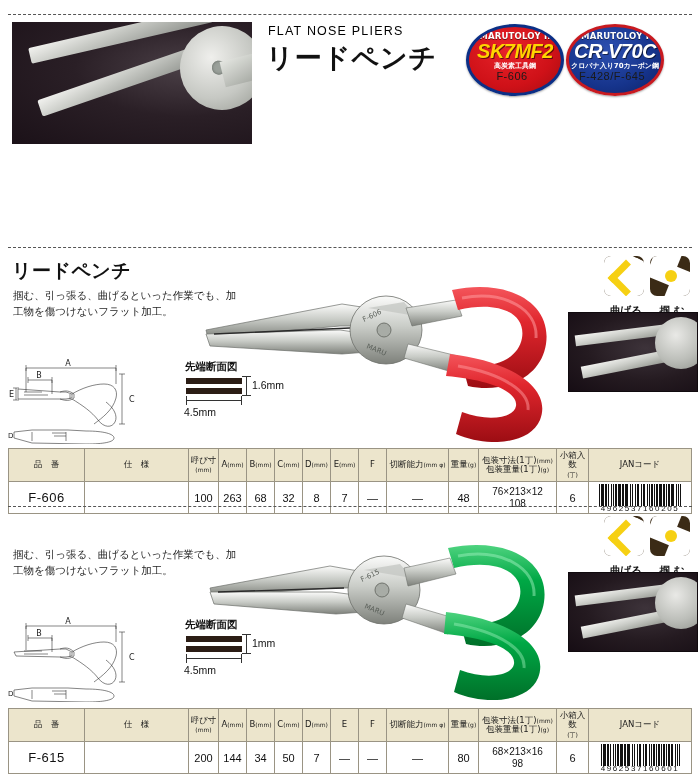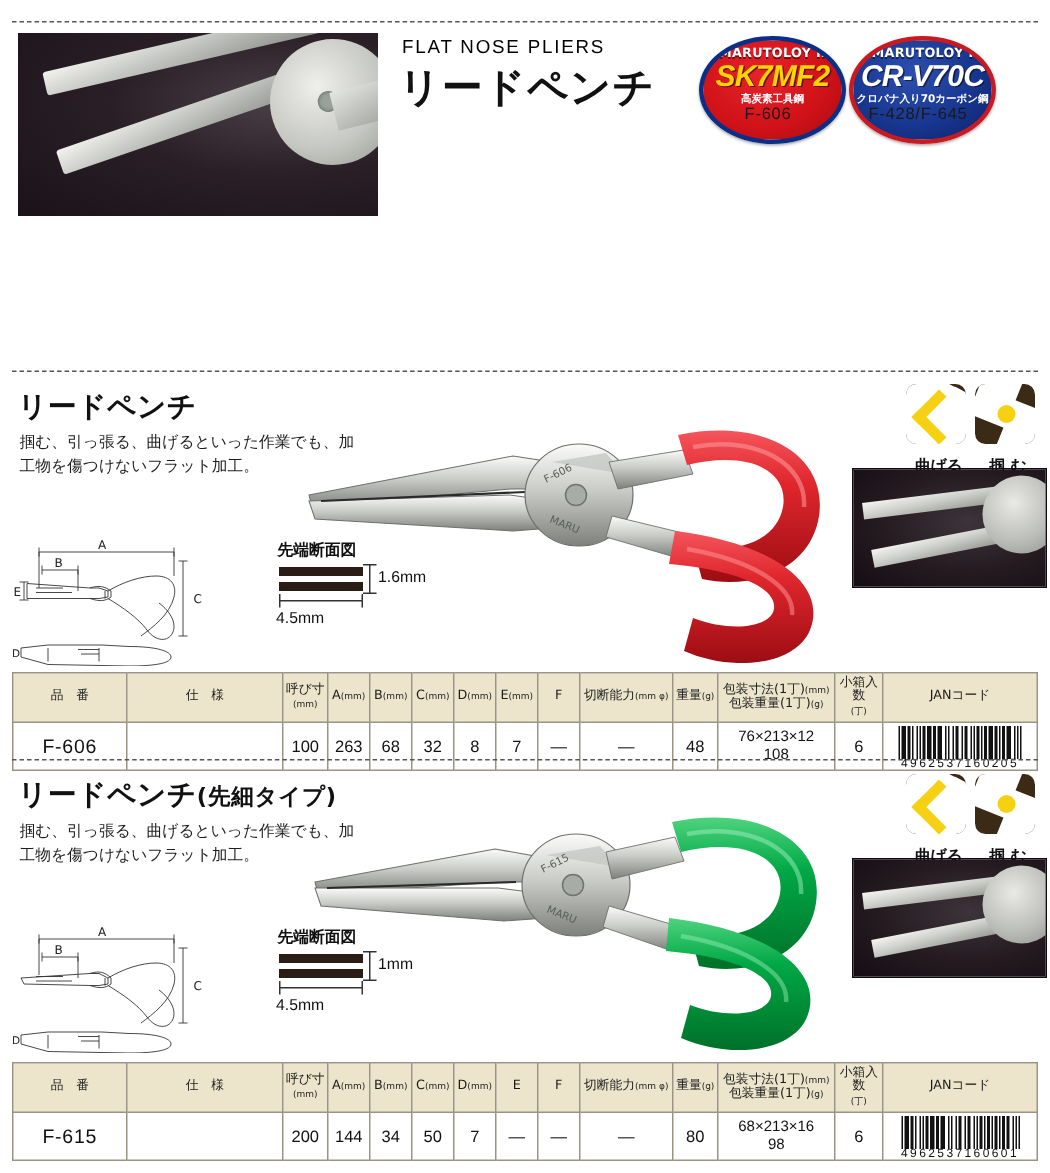--- a/index.html
+++ b/index.html
@@ -462,23 +462,20 @@
               </div>
             <div class="bc-digits">4962537160205</div>
           </div>
         </td>
       </tr>
     </tbody>
   </table>
 
   <div class="dash-rule" style="top:506px;"></div>
 
-  <div class="sec-title" style="left:12px;top:517px;">
-    <span>リードペンチ</span><span class="sub">(先細タイプ)</span>
-  </div>
   <div class="sec-desc" style="left:13px;top:547px;">掴む、引っ張る、曲げるといった作業でも、加工物を傷つけないフラット加工。</div>
 
   <div class="use-icons" style="left:604px;top:516px;">
     <span class="use-ico bend"><span class="wedge"></span><span class="wedge2"></span><span class="chev"></span></span><span class="use-ico grab" style="margin-left:6px;"><span class="wedge"></span><span class="wedge2"></span><span class="dot"></span></span>
     <br>
     <span class="use-label">曲げる</span><span class="use-label" style="margin-left:2px;">掴 む</span>
   </div>
 
   <div class="detail-photo" style="left:568px;top:572px;">
     <div class="dj dj1"></div>

